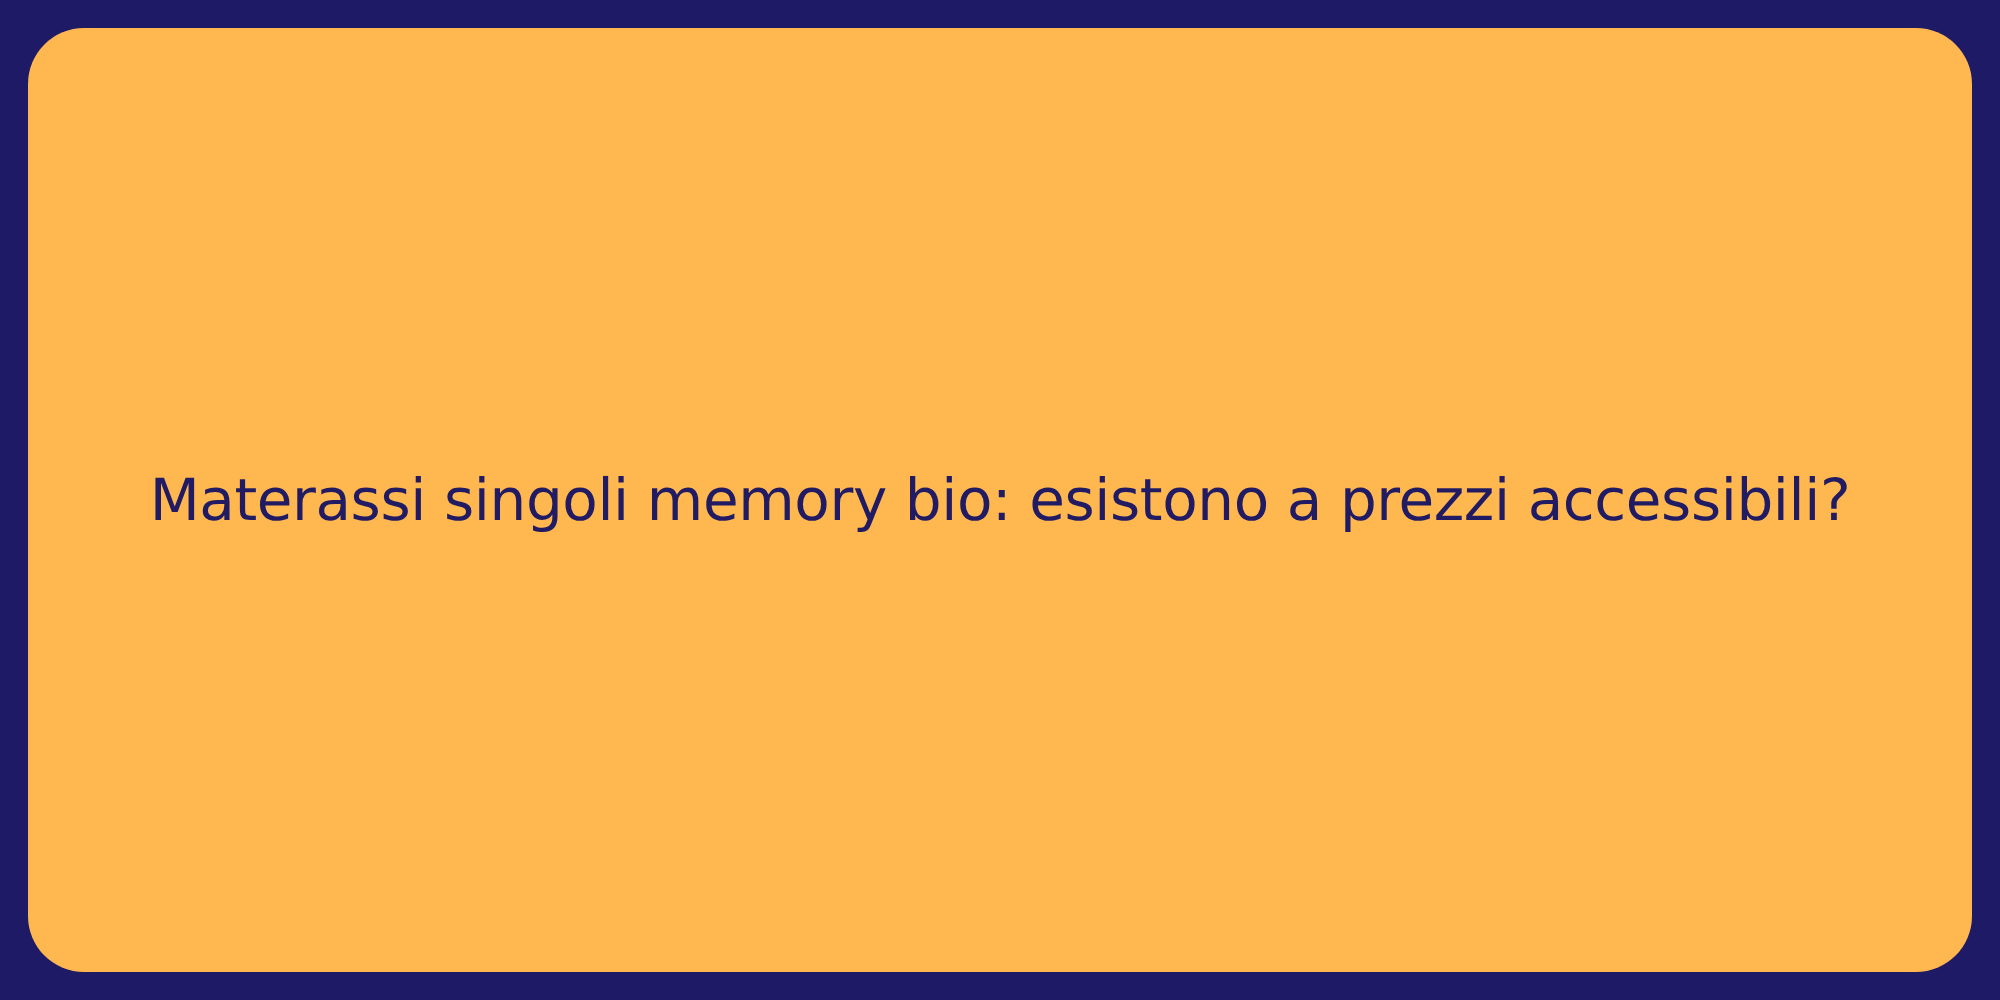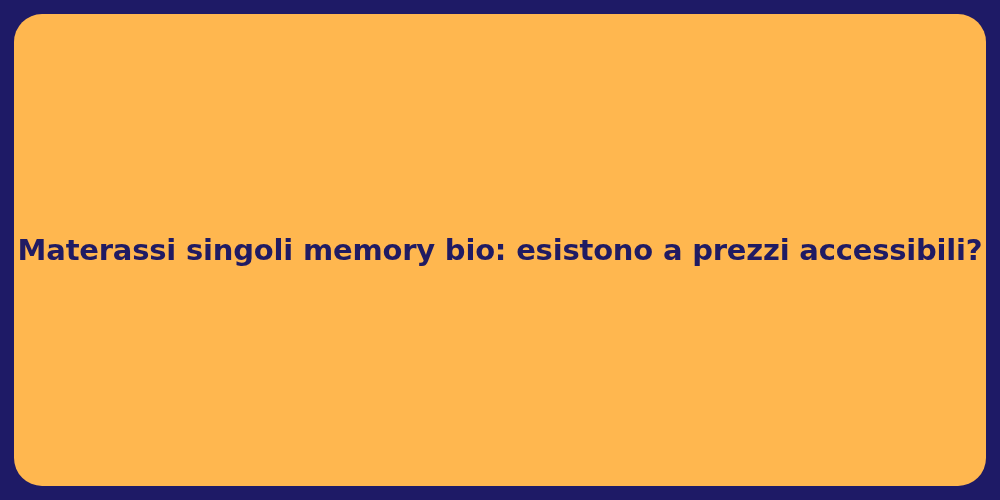--- a/index.html
+++ b/index.html
@@ -35,21 +35,21 @@
     align-items: center;
     justify-content: center;
     padding: 0 44px;
   }
 
   .banner-headline {
     margin: 0;
     color: #201b63;
     font-family: "DejaVu Sans", sans-serif;
     font-size: 29px;
-    font-weight: 700;
+    font-weight: 400;
     line-height: 1.25;
     letter-spacing: -0.2px;
     text-align: center;
     white-space: nowrap;
   }
 </style>
 </head>
 <body>
 
 <div class="banner-frame">

